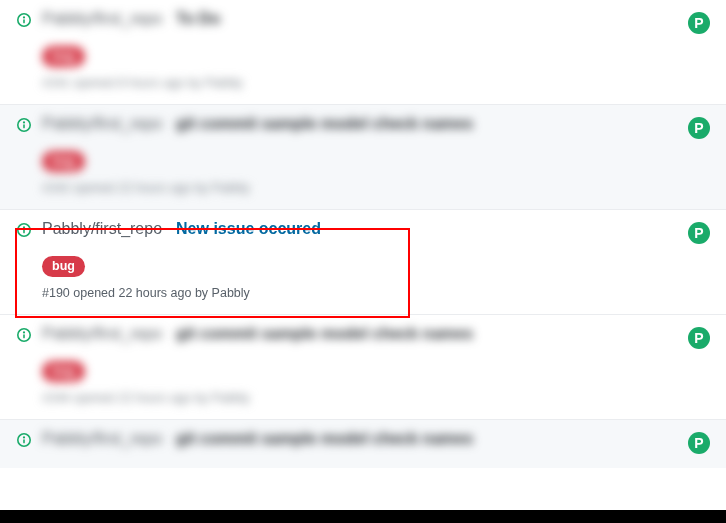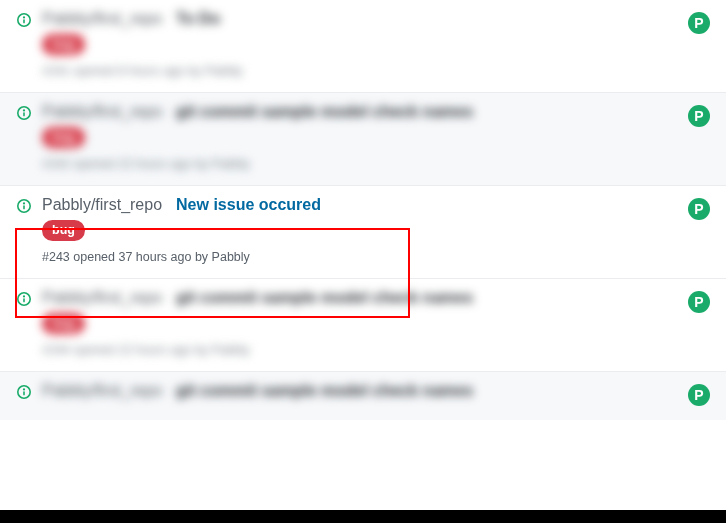--- a/index.html
+++ b/index.html
@@ -48,21 +48,21 @@
     color: #586069;
     font-size: 16px;
     font-weight: 400;
   }
   .title-text {
     color: #0369a1;
     font-size: 16px;
     font-weight: 600;
   }
   .label-row {
-    margin-top: 6px;
+    margin-top: 18px;
   }
   .label-pill {
     display: inline-block;
     background: #d73a49;
     color: #ffffff;
     font-size: 12.5px;
     font-weight: 600;
     padding: 2px 10px 3px 10px;
     border-radius: 12px;
     line-height: 16px;
@@ -177,21 +177,21 @@
         </svg>
     </span>
     <div class="issue-main">
       <div class="issue-title-line">
         <span class="repo-text">Pabbly/first_repo</span>
         <span class="title-text">New issue occured</span>
       </div>
       <div class="label-row">
         <span class="label-pill">bug</span>
       </div>
-      <div class="meta-text">#243 opened 37 hours ago by Pabbly</div>
+      <div class="meta-text">#190 opened 22 hours ago by Pabbly</div>
     </div>
     <div class="right-icon">
       <span>P</span>
     </div>
   </div>
 
   <div class="issue-row blur">
     <span class="issue-icon">
       <svg viewBox="0 0 16 16" width="16" height="16">
           <circle cx="8" cy="8" r="6.2" fill="none" stroke="#1aab6a" stroke-width="1.6"></circle>

